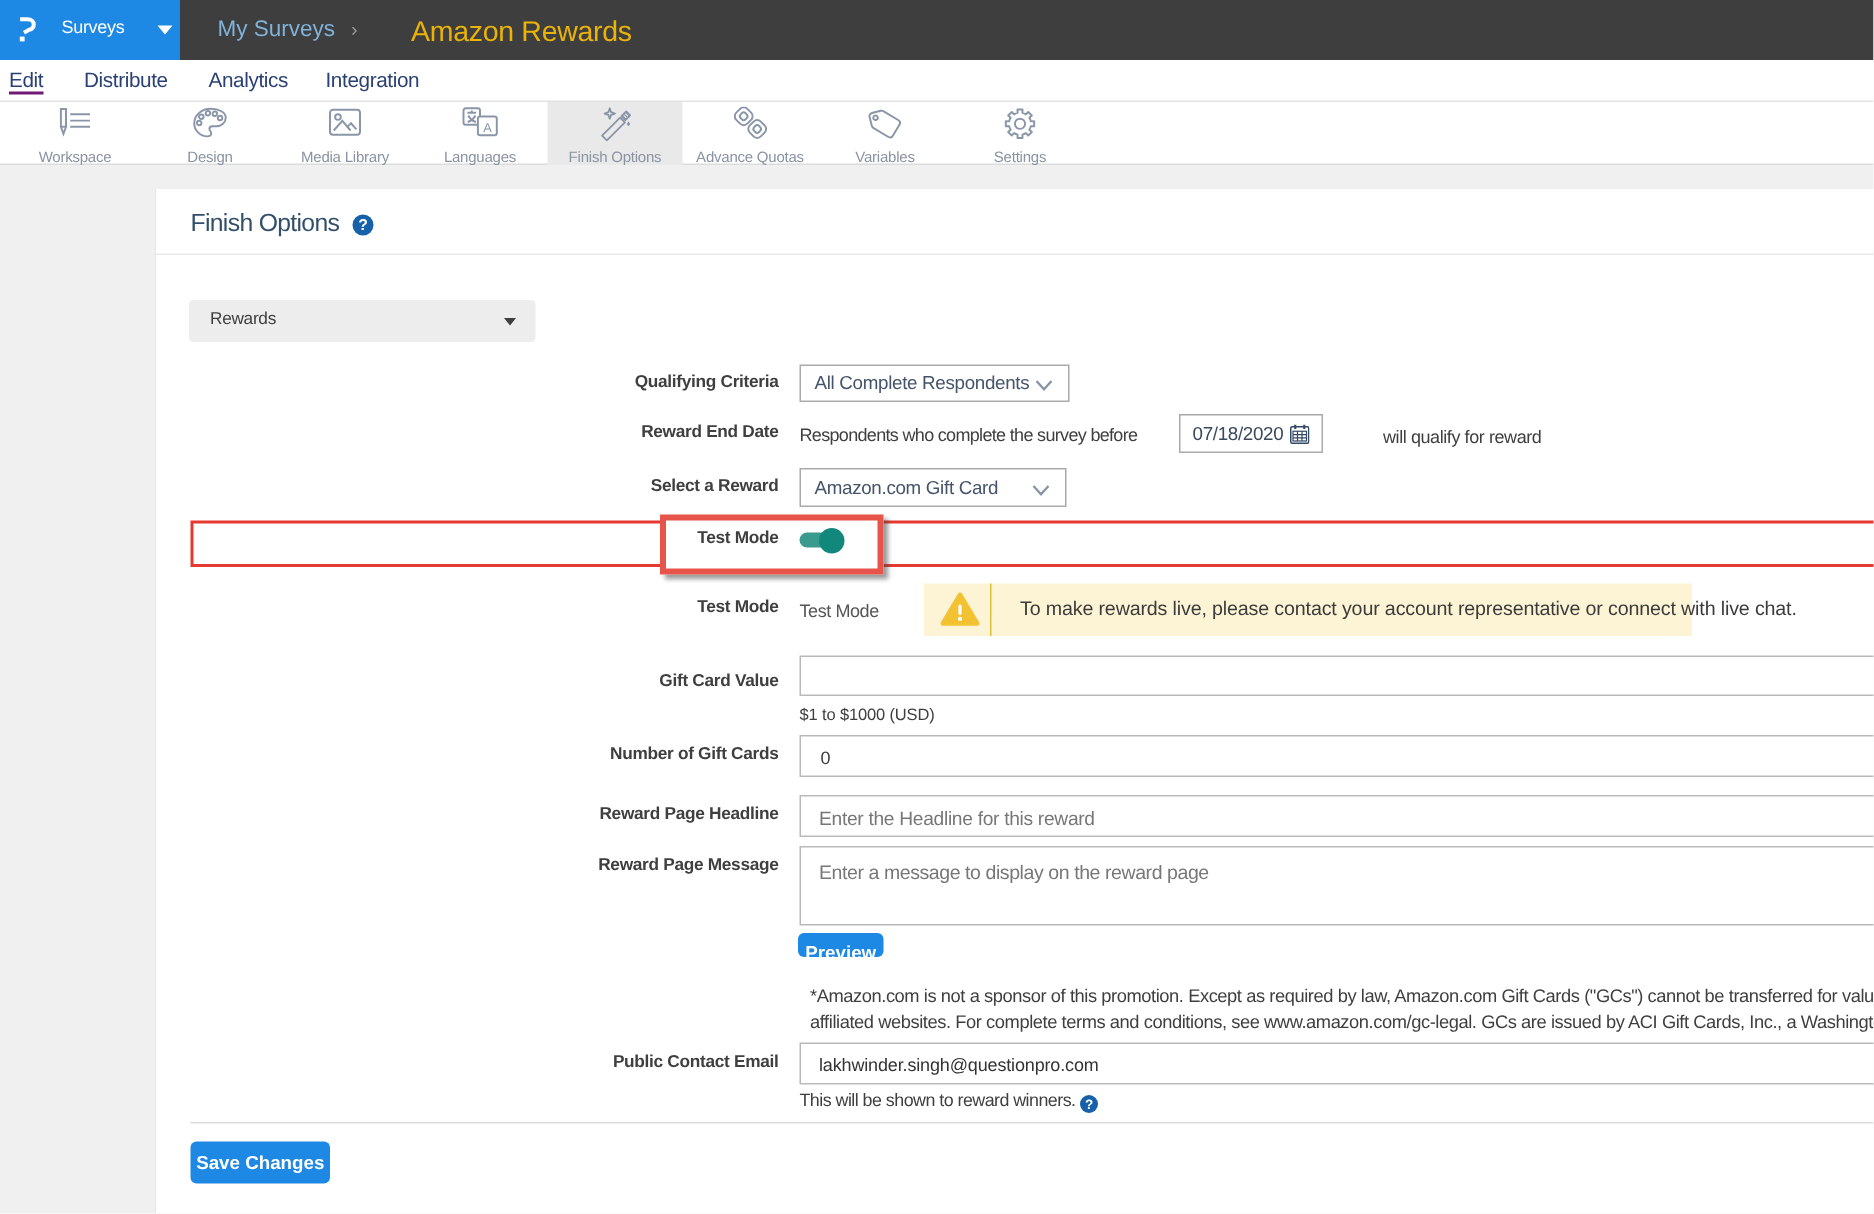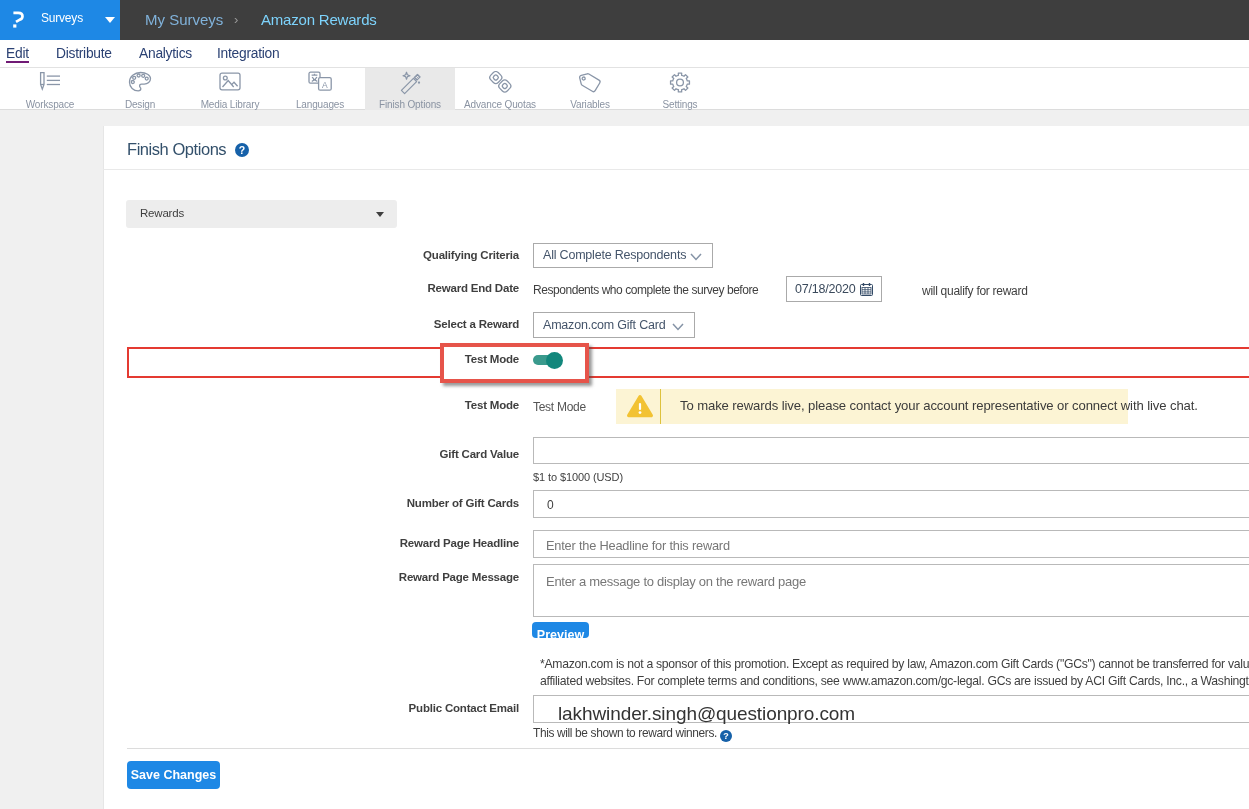--- a/index.html
+++ b/index.html
@@ -7,41 +7,41 @@
 body { position:relative; background:#f0f0f0; font-family:"Liberation Sans", sans-serif; }
 
 
 #topbar { position:absolute; left:0; top:0; width:1249px; height:40px; background:#3e3e3e; }
 #logo { position:absolute; left:0; top:0; width:120px; height:40px; background:#1e88e5; }
 #logo svg { position:absolute; left:12px; top:8px; }
 #logo .brand { position:absolute; left:41px; top:11px; color:#fff; font-size:12px; letter-spacing:-0.2px; }
 #logo .caret { position:absolute; left:105px; top:17px; width:0; height:0; border-left:5.5px solid transparent; border-right:5.5px solid transparent; border-top:6px solid #fff; }
 #crumb1 { position:absolute; left:145px; top:11px; color:#80b2da; font-size:15px; }
 #crumbsep { position:absolute; left:234px; top:12px; color:#9a9a9a; font-size:13px; }
-#crumb2 { position:absolute; left:261px; top:11px; color:#7dd3fc; font-size:15px; letter-spacing:-0.2px; }
+#crumb2 { position:absolute; left:274px; top:11px; color:#eab308; font-size:19px; letter-spacing:-0.2px; }
 
 
 #tabrow { position:absolute; left:0; top:40px; width:1249px; height:28px; background:#fff; border-bottom:1px solid #e2e2e2; }
 #tabrow .tab { position:absolute; top:6px; font-size:13.8px; color:#2b4173; letter-spacing:-0.25px; }
 #tab-edit { left:6px; border-bottom:2px solid #701a75; padding-bottom:0px; line-height:15px; }
 
 
 #toolbar { position:absolute; left:0; top:68px; width:1249px; height:42px; background:#fff; border-bottom:1px solid #dcdcdc; }
 .tool { position:absolute; top:0; width:90px; height:42px; text-align:center; }
 .tool.active { background:#e9e9e9; }
 .tool svg { margin-top:3px; }
 .tool .tl { display:block; margin-top:0px; font-size:10px; color:#8a93a2; letter-spacing:-0.15px; }
 
 
 #panel { position:absolute; left:103px; top:126px; width:1146px; height:683px; background:#fff; border-left:1px solid #e6e6e6; }
 #heading { position:absolute; left:127px; top:140px; font-size:16.5px; color:#33506b; letter-spacing:-0.45px; }
 #headdiv { position:absolute; left:103px; top:169px; width:1146px; height:1px; background:#e9e9e9; }
 .helpicon { display:inline-block; width:14px; height:14px; border-radius:50%; background:#1661a9; color:#fff; font-size:10.5px; font-weight:bold; text-align:center; line-height:14px; vertical-align:-2px; }
 
-#rewardsel { position:absolute; left:126px; top:200px; width:271px; height:28px; background:#ededed; border-radius:3px; }
+#rewardsel { position:absolute; left:126px; top:200px; width:231px; height:28px; background:#ededed; border-radius:3px; }
 #rewardsel .t { position:absolute; left:14px; top:7px; font-size:11.5px; letter-spacing:-0.2px; color:#3f3f3f; }
 #rewardsel .c { position:absolute; right:13px; top:12px; width:0; height:0; border-left:4.5px solid transparent; border-right:4.5px solid transparent; border-top:5px solid #3f3f3f; }
 
 .lbl { position:absolute; left:219px; width:300px; text-align:right; font-size:11.5px; font-weight:bold; color:#3f3f3f; letter-spacing:-0.2px; }
 .selbox { position:absolute; border:1px solid #aaa; background:#fff; }
 .selbox .t { position:absolute; left:9px; font-size:12.5px; color:#44546a; letter-spacing:-0.2px; white-space:nowrap; }
 .selbox svg { position:absolute; right:10px; }
 .txt { position:absolute; font-size:12px; color:#3f3f3f; letter-spacing:-0.28px; white-space:nowrap; }
 .input { position:absolute; left:533px; width:790px; border:1px solid #b9b9b9; background:#fff; }
 .ph { color:#777; }
@@ -199,21 +199,21 @@
     <rect x="2" y="4.5" width="9" height="6.5" fill="none" stroke="#334a66" stroke-width="0.8"></rect>
     <line x1="2" y1="6.7" x2="11" y2="6.7" stroke="#334a66" stroke-width="0.8"></line>
     <line x1="2" y1="8.9" x2="11" y2="8.9" stroke="#334a66" stroke-width="0.8"></line>
     <line x1="5" y1="4.5" x2="5" y2="11" stroke="#334a66" stroke-width="0.8"></line>
     <line x1="8" y1="4.5" x2="8" y2="11" stroke="#334a66" stroke-width="0.8"></line>
   </svg>
 </div>
 <div class="txt" style="left:922px; top:284px;">will qualify for reward</div>
 
 <div class="lbl" style="top:318px;">Select a Reward</div>
-<div class="selbox" style="left:533px; top:312px; width:162px; height:26px;">
+<div class="selbox" style="left:533px; top:312px; width:178px; height:26px;">
   <span class="t" style="top:5px;">Amazon.com Gift Card</span>
   <svg style="top:10px;" width="12" height="8" viewBox="0 0 12 8">
       <polyline points="1,1 6,6.5 11,1" fill="none" stroke="#8593a6" stroke-width="1.5"></polyline>
     </svg>
 </div>
 
 <div id="redrow"></div>
 <div id="redbox"></div>
 <div class="lbl" style="top:353px; z-index:5;">Test Mode</div>
 <div id="toggle-track"></div>
@@ -250,18 +250,18 @@
     <span class="txt ph" style="left:12px; top:9px; font-size:13px;">Enter a message to display on the reward page</span>
   </div>
 
 <div class="btn" style="left:532px; top:622px; width:57px; height:16px; line-height:27px;">Preview</div>
 
 <div class="txt" style="left:540px; top:657px; font-size:12.2px;">*Amazon.com is not a sponsor of this promotion. Except as required by law, Amazon.com Gift Cards ("GCs") cannot be transferred for value or redeemed for cash. GCs may be used only for purchases of eligible goods at Amazon.com or certain of its</div>
 <div class="txt" style="left:540px; top:674px; font-size:12.2px;">affiliated websites. For complete terms and conditions, see www.amazon.com/gc-legal. GCs are issued by ACI Gift Cards, Inc., a Washington corporation. All Amazon ®, ™ &amp; © are IP of Amazon.com, Inc. or its affiliates. No expiration date or</div>
 
 <div class="lbl" style="top:702px;">Public Contact Email</div>
 <div class="input" style="top:695px; height:28px;">
-    <span class="txt" style="left:24px; top:7px; font-size:19px; letter-spacing:-0.1px; color:#333;">lakhwinder.singh@questionpro.com</span>
+    <span class="txt" style="left:12px; top:7px; font-size:12px; letter-spacing:-0.1px; color:#333;">lakhwinder.singh@questionpro.com</span>
   </div>
 <div class="txt" style="left:533px; top:726px; font-size:11.9px; letter-spacing:-0.35px;">This will be shown to reward winners. <span class="helpicon" style="width:12px; height:12px; line-height:12px; font-size:9px;">?</span></div>
 
 <div id="hr2"></div>
 <div class="btn" style="left:127px; top:761px; width:93px; height:28px; line-height:28px;">Save Changes</div>
 
 </body></html>

